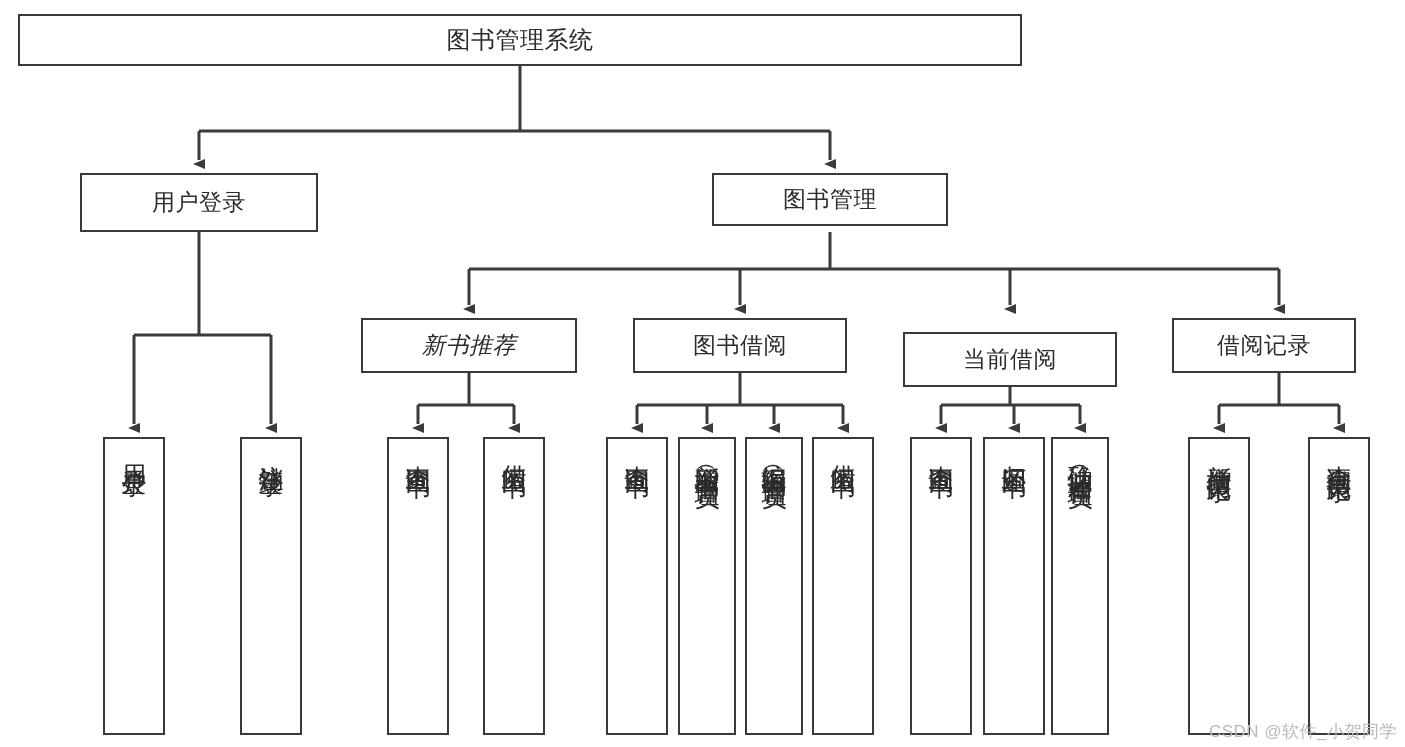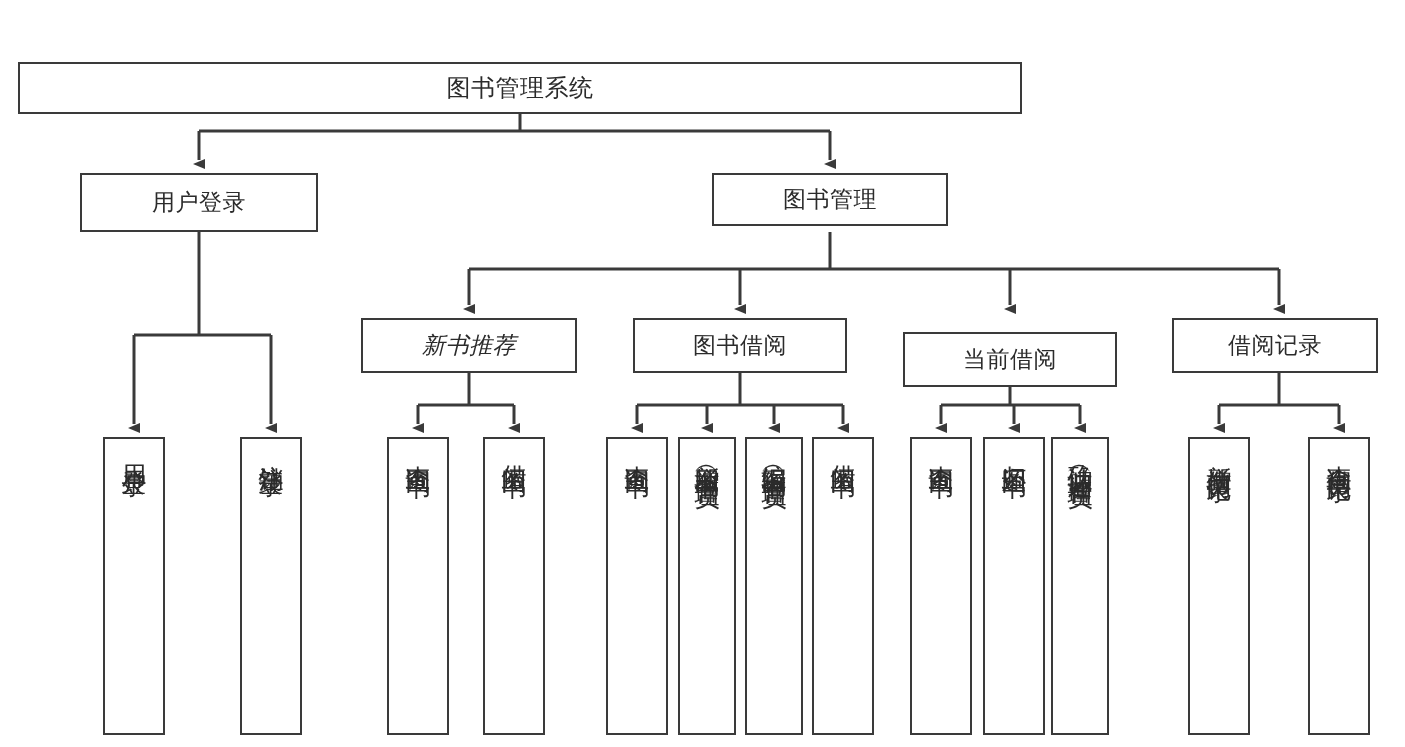--- a/index.html
+++ b/index.html
@@ -105,39 +105,39 @@
         <path d="M941,405 L941,424" marker-end="url(#arrow)"></path>
         <path d="M1014,405 L1014,424" marker-end="url(#arrow)"></path>
         <path d="M1080,405 L1080,424" marker-end="url(#arrow)"></path>
         <path d="M1279,373 L1279,405 M1219,405 L1339,405"></path>
         <path d="M1219,405 L1219,424" marker-end="url(#arrow)"></path>
         <path d="M1339,405 L1339,424" marker-end="url(#arrow)"></path>
       </g>
   </svg>
 
   <div id="nodes">
-      <div class="node h root" style="left: 18px; top: 14px; width: 1004px; height: 52px; margin-top: 48px;">
+      <div class="node h root" style="left: 18px; top: 14px; width: 1004px; height: 52px;">
         <span class="label">图书管理系统</span>
       </div>
       <div class="node h" style="left: 80px; top: 173px; width: 238px; height: 59px;">
         <span class="label">用户登录</span>
       </div>
       <div class="node h" style="left: 712px; top: 173px; width: 236px; height: 53px;">
         <span class="label">图书管理</span>
       </div>
       <div class="node h" style="left: 361px; top: 318px; width: 216px; height: 55px; font-style: italic;">
         <span class="label">新书推荐</span>
       </div>
       <div class="node h" style="left: 633px; top: 318px; width: 214px; height: 55px;">
         <span class="label">图书借阅</span>
       </div>
       <div class="node h" style="left: 903px; top: 332px; width: 214px; height: 55px;">
         <span class="label">当前借阅</span>
       </div>
-      <div class="node h" style="left: 1172px; top: 318px; width: 206px; height: 55px;">
+      <div class="node h" style="left: 1172px; top: 318px; width: 184px; height: 55px;">
         <span class="label">借阅记录</span>
       </div>
       <div class="node v" style="left: 103px; top: 437px; width: 62px; height: 298px;">
         <span class="label">用户登录</span>
       </div>
       <div class="node v" style="left: 240px; top: 437px; width: 62px; height: 298px;">
         <span class="label">注销登录</span>
       </div>
       <div class="node v" style="left: 387px; top: 437px; width: 62px; height: 298px;">
         <span class="label">查询图书</span>
@@ -167,13 +167,14 @@
         <span class="label">确认归还（管理员）</span>
       </div>
       <div class="node v" style="left: 1188px; top: 437px; width: 62px; height: 298px;">
         <span class="label">新增借阅记录</span>
       </div>
       <div class="node v" style="left: 1308px; top: 437px; width: 62px; height: 298px;">
         <span class="label">查询借阅记录</span>
       </div>
     </div>
 
+  <div id="watermark">CSDN @软件_小贺同学</div>
 </div>
 
 </body></html>

